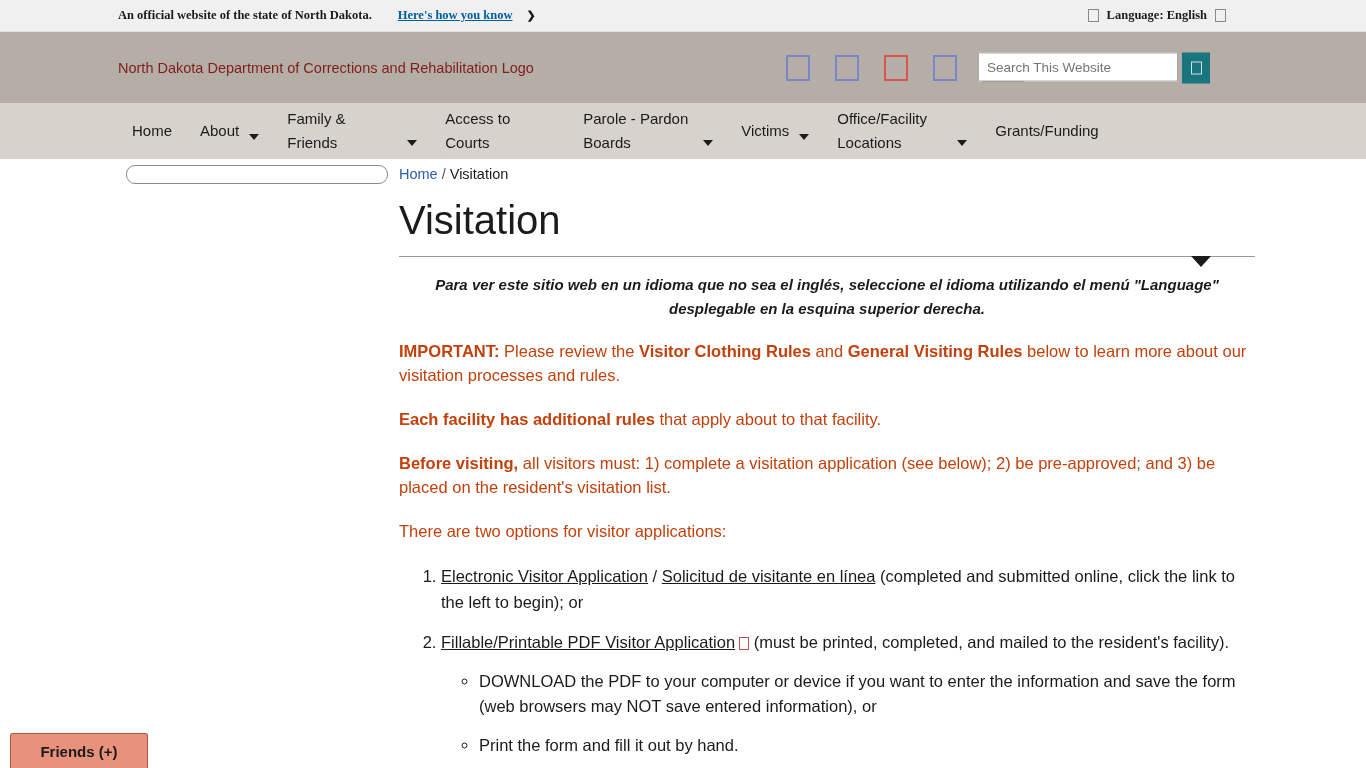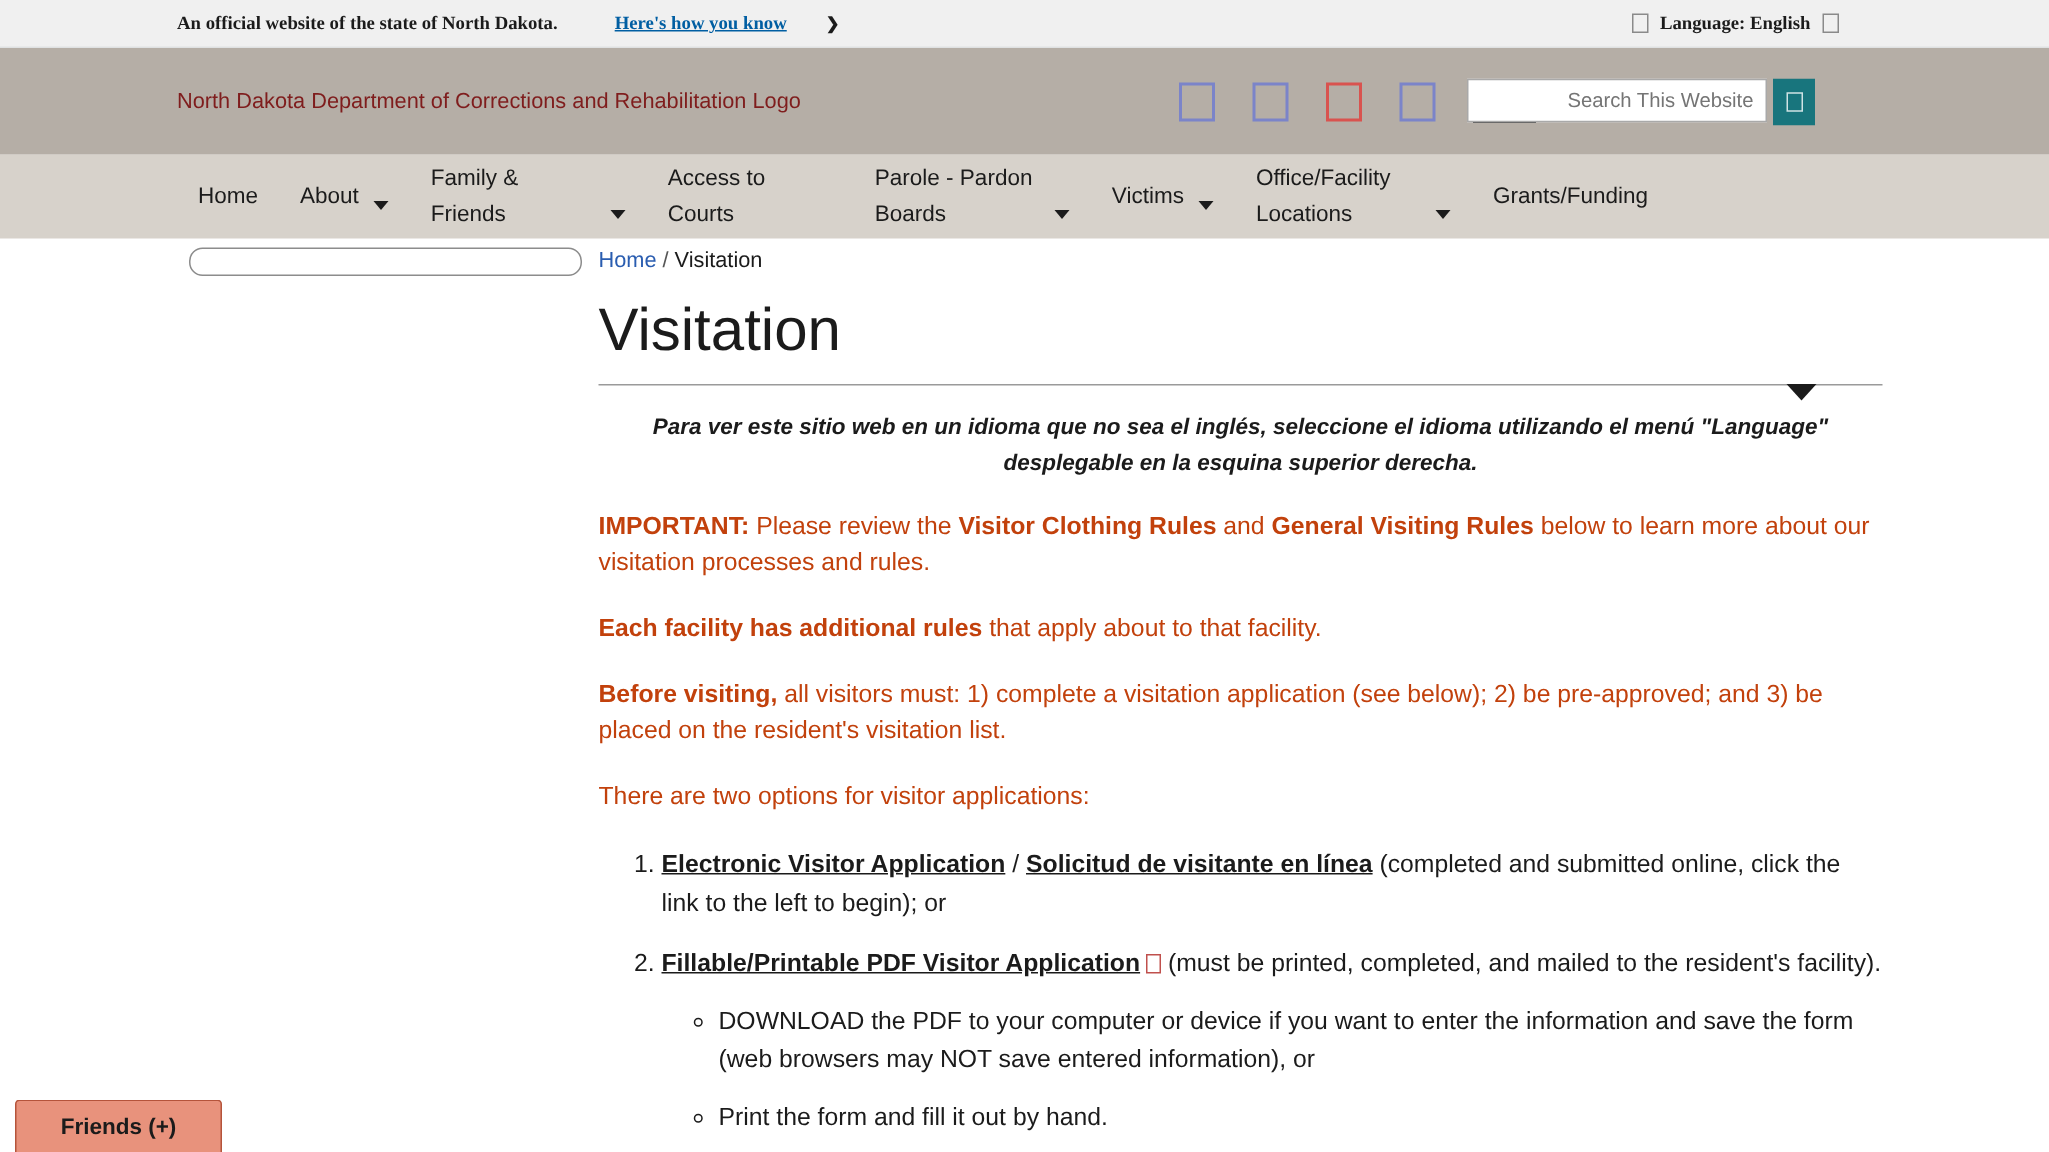--- a/index.html
+++ b/index.html
@@ -22,21 +22,21 @@
     background: #f0f0f0;
     border-bottom: 1px solid #dfe1e2;
     display: flex;
     align-items: center;
     font-size: 12px;
     position: relative;
   }
   .gov-banner-left {
     display: flex;
     align-items: center;
-    gap: 22px;
+    gap: 10px;
     margin-left: 118px;
     font-family: "Liberation Serif", serif;
     font-weight: bold;
     font-size: 12.5px;
     color: #1b1b1b;
   }
   .gov-banner-left a {
     color: #005ea2;
     text-decoration: underline;
     font-weight: bold;
@@ -119,21 +119,20 @@
   .search-input {
     width: 200px;
     height: 29px;
     box-sizing: border-box;
     border: 1px solid #a9a9a9;
     background: #ffffff;
     font-size: 13.5px;
     padding: 0 8px;
     color: #b91c1c;
     font-family: "Liberation Sans", sans-serif;
-    text-align: right;
   }
   .search-btn {
     width: 28px;
     height: 31px;
     background: #18757d;
     border: none;
     margin-left: 4px;
     color: #ffffff;
     display: flex;
     align-items: center;
@@ -255,21 +254,21 @@
   p.body b { font-weight: bold; }
   ol.options {
     margin: 0 0 0 0;
     padding-left: 42px;
     font-size: 16.5px;
     line-height: 26px;
   }
   ol.options > li { margin-bottom: 14px; }
   ol.options a {
     color: #1b1b1b;
-    font-weight: bold;
+    font-weight: normal;
     text-decoration: underline;
   }
   ul.sub {
     list-style-type: circle;
     margin: 14px 0 0 0;
     padding-left: 38px;
   }
   ul.sub li { margin-bottom: 14px; line-height: 25px; }
   .pdf-box {
     display: inline-block;

